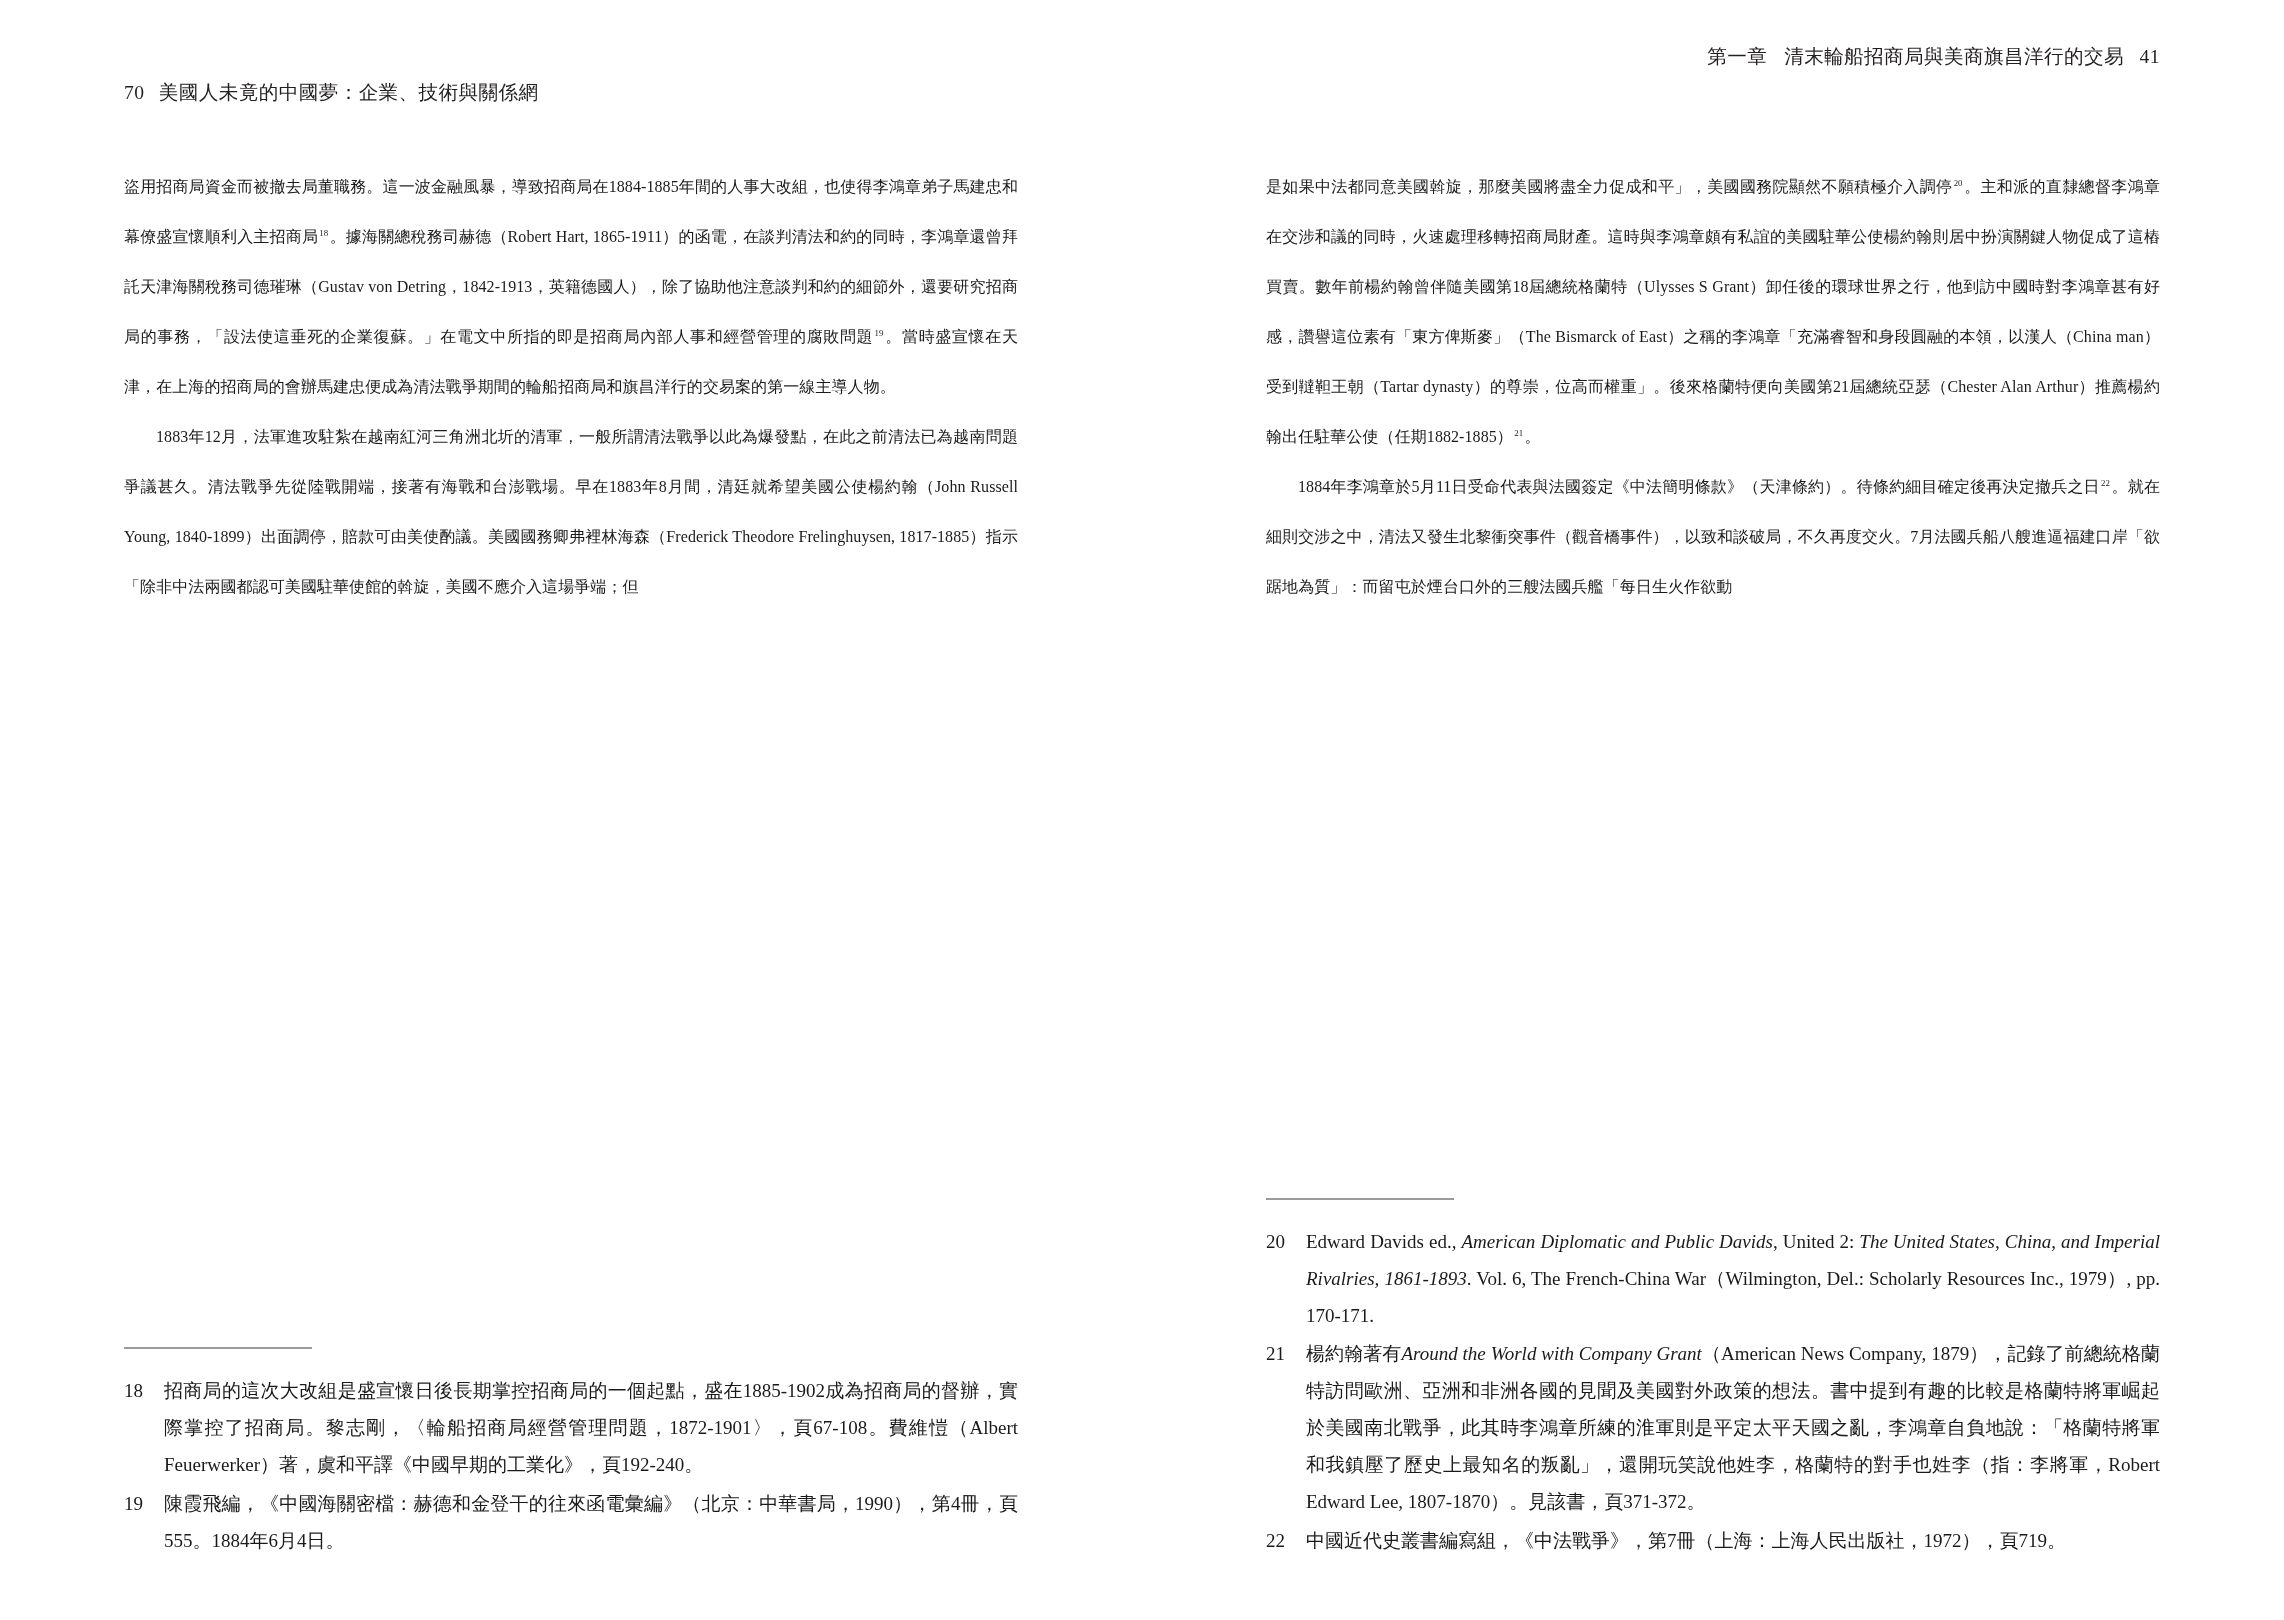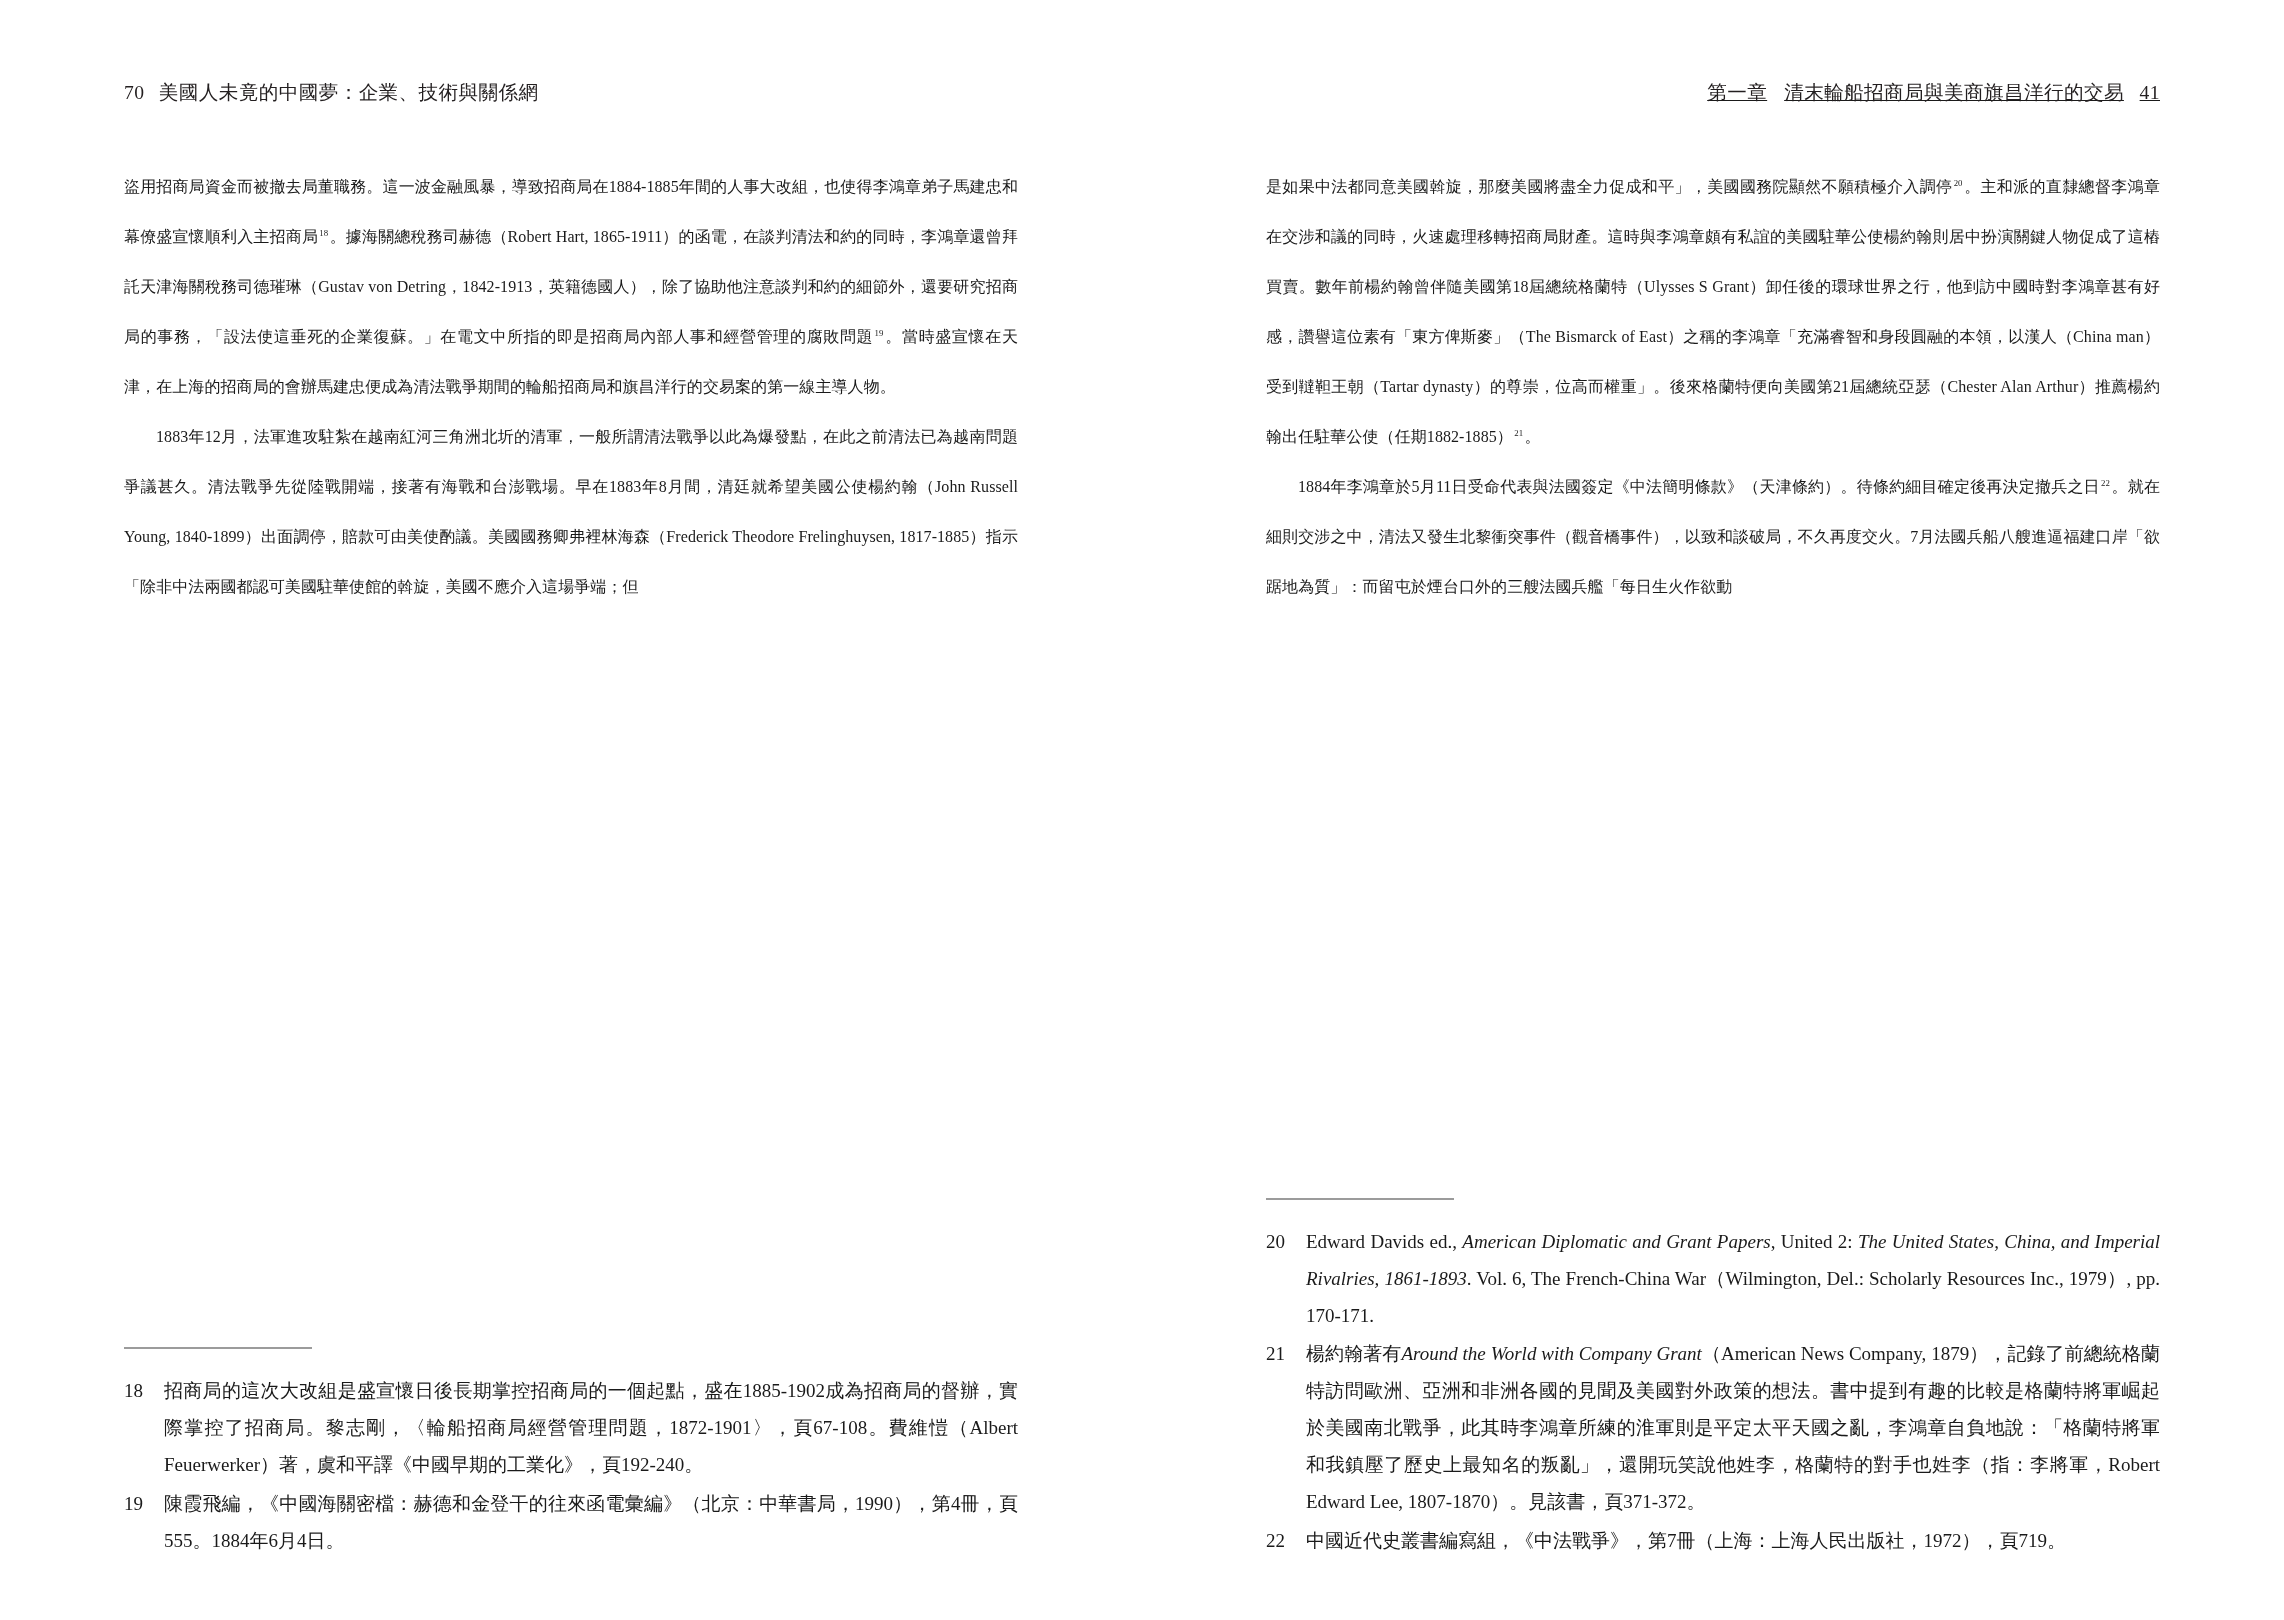--- a/index.html
+++ b/index.html
@@ -25,21 +25,21 @@
   }
 
   .page {
     position: relative;
     width: 50%;
     height: 100%;
     box-sizing: border-box;
   }
 
   .page-left  { padding: 78px 124px 59px 124px; }
-  .page-right { padding: 78px 124px 59px 124px; text-decoration: underline; }
+  .page-right { padding: 42px 124px 59px 124px; }
 
   
   .runhead {
     font-size: 19.6px;
     letter-spacing: 0.02em;
     color: #231f20;
     height: 30px;
     line-height: 30px;
     white-space: nowrap;
   }
@@ -173,21 +173,21 @@
       <p class="body">是如果中法都同意美國斡旋，那麼美國將盡全力促成和平」，美國國務院顯然不願積極介入調停<sup class="fn">20</sup>。主和派的直隸總督李鴻章在交涉和議的同時，火速處理移轉招商局財產。這時與李鴻章頗有私誼的美國駐華公使楊約翰則居中扮演關鍵人物促成了這樁買賣。數年前楊約翰曾伴隨美國第18屆總統格蘭特（Ulysses S Grant）卸任後的環球世界之行，他到訪中國時對李鴻章甚有好感，讚譽這位素有「東方俾斯麥」（The Bismarck of East）之稱的李鴻章「充滿睿智和身段圓融的本領，以漢人（China man）受到韃靼王朝（Tartar dynasty）的尊崇，位高而權重」。後來格蘭特便向美國第21屆總統亞瑟（Chester Alan Arthur）推薦楊約翰出任駐華公使（任期1882-1885）<sup class="fn">21</sup>。</p>
 
       <p class="body indent">1884年李鴻章於5月11日受命代表與法國簽定《中法簡明條款》（天津條約）。待條約細目確定後再決定撤兵之日<sup class="fn">22</sup>。就在細則交涉之中，清法又發生北黎衝突事件（觀音橋事件），以致和談破局，不久再度交火。7月法國兵船八艘進逼福建口岸「欲踞地為質」：而留屯於煙台口外的三艘法國兵艦「每日生火作欲動</p>
     </div>
 
     <div class="notes">
       <div class="notes-rule"></div>
 
       <div class="note">
         <span class="note-num latin">20</span>
-        <span class="note-text latin"><span>Edward Davids ed., </span><span class="ital latin">American Diplomatic and Grant Papers</span><span>, United 2: </span><span class="ital latin">The United States, China, and Imperial Rivalries, 1861-1893</span><span>. Vol. 6, The French-China War（Wilmington, Del.: Scholarly Resources Inc., 1979）, pp. 170-171.</span></span>
+        <span class="note-text latin"><span>Edward Davids ed., </span><span class="ital latin">American Diplomatic and Public Davids</span><span>, United 2: </span><span class="ital latin">The United States, China, and Imperial Rivalries, 1861-1893</span><span>. Vol. 6, The French-China War（Wilmington, Del.: Scholarly Resources Inc., 1979）, pp. 170-171.</span></span>
       </div>
 
       <div class="note">
         <span class="note-num latin">21</span>
         <span class="note-text"><span>楊約翰著有</span><span class="ital latin">Around the World with Company Grant</span><span>（American News Company, 1879），記錄了前總統格蘭特訪問歐洲、亞洲和非洲各國的見聞及美國對外政策的想法。書中提到有趣的比較是格蘭特將軍崛起於美國南北戰爭，此其時李鴻章所練的淮軍則是平定太平天國之亂，李鴻章自負地說：「格蘭特將軍和我鎮壓了歷史上最知名的叛亂」，還開玩笑說他姓李，格蘭特的對手也姓李（指：李將軍，Robert Edward Lee, 1807-1870）。見該書，頁371-372。</span></span>
       </div>
 
       <div class="note">
         <span class="note-num latin">22</span>
         <span class="note-text"><span>中國近代史叢書編寫組，《中法戰爭》，第7冊（上海：上海人民出版社，1972），頁719。</span></span>

